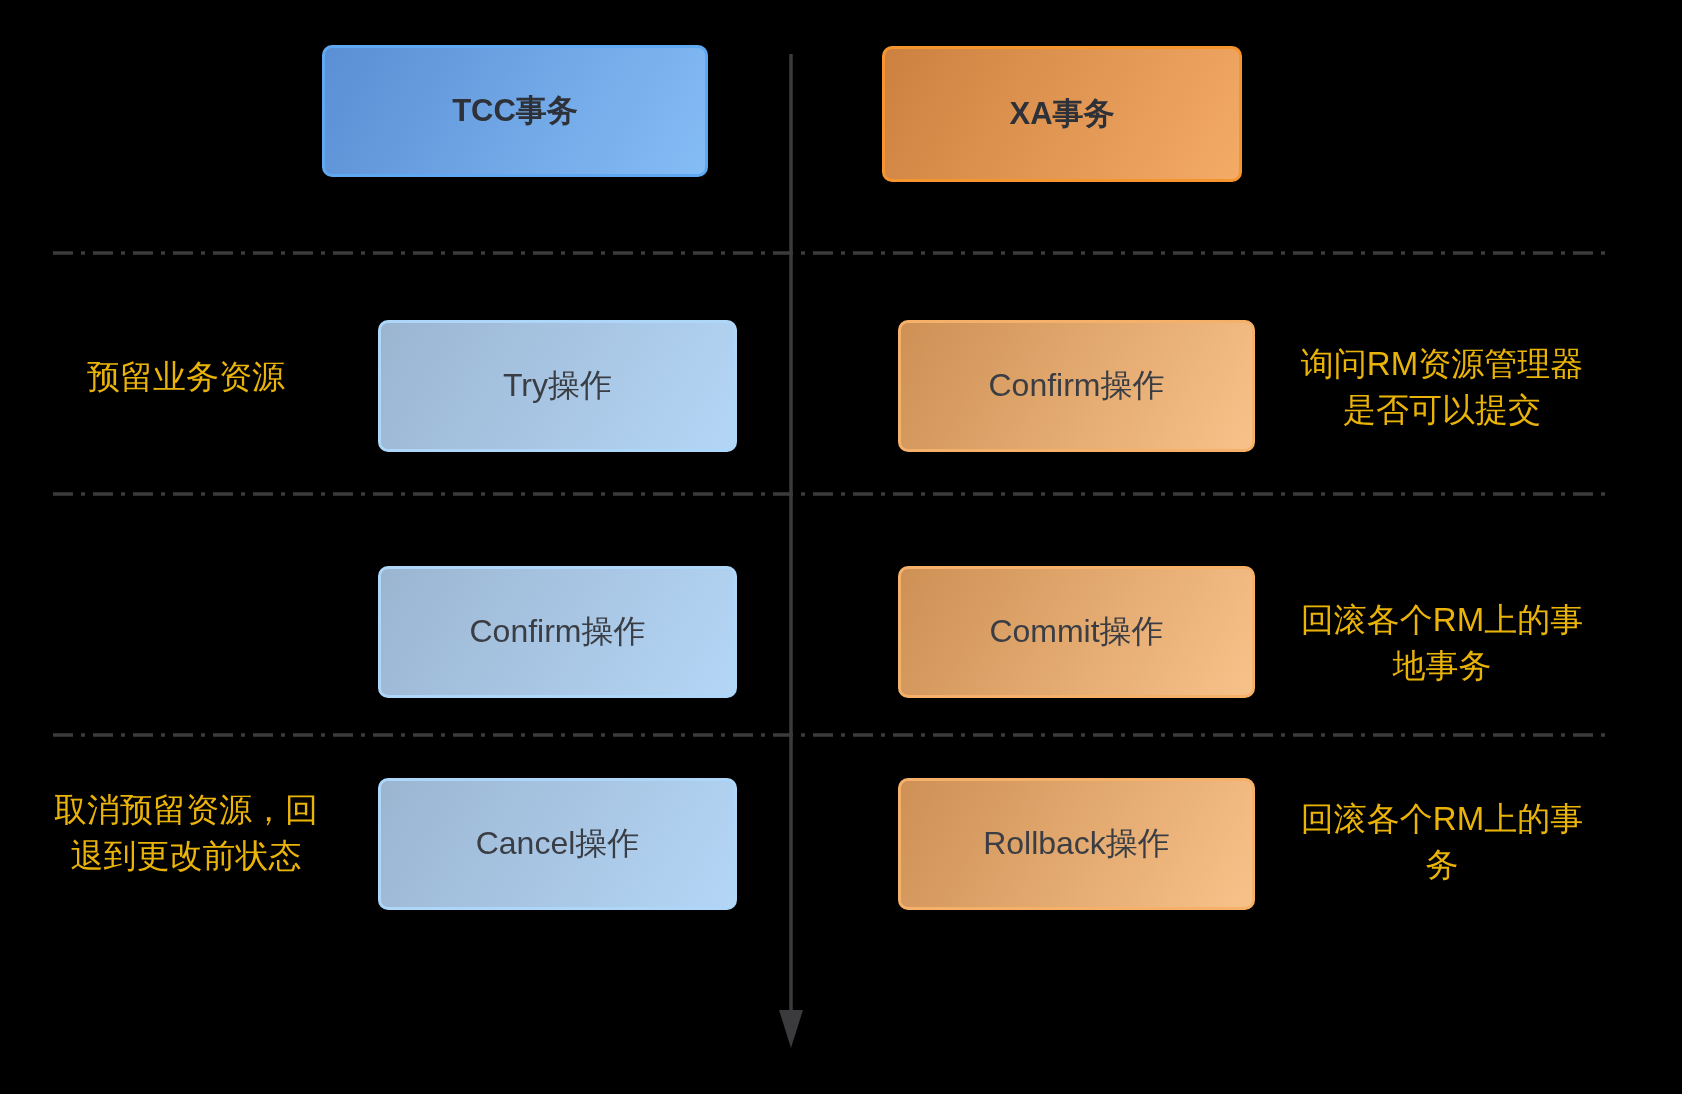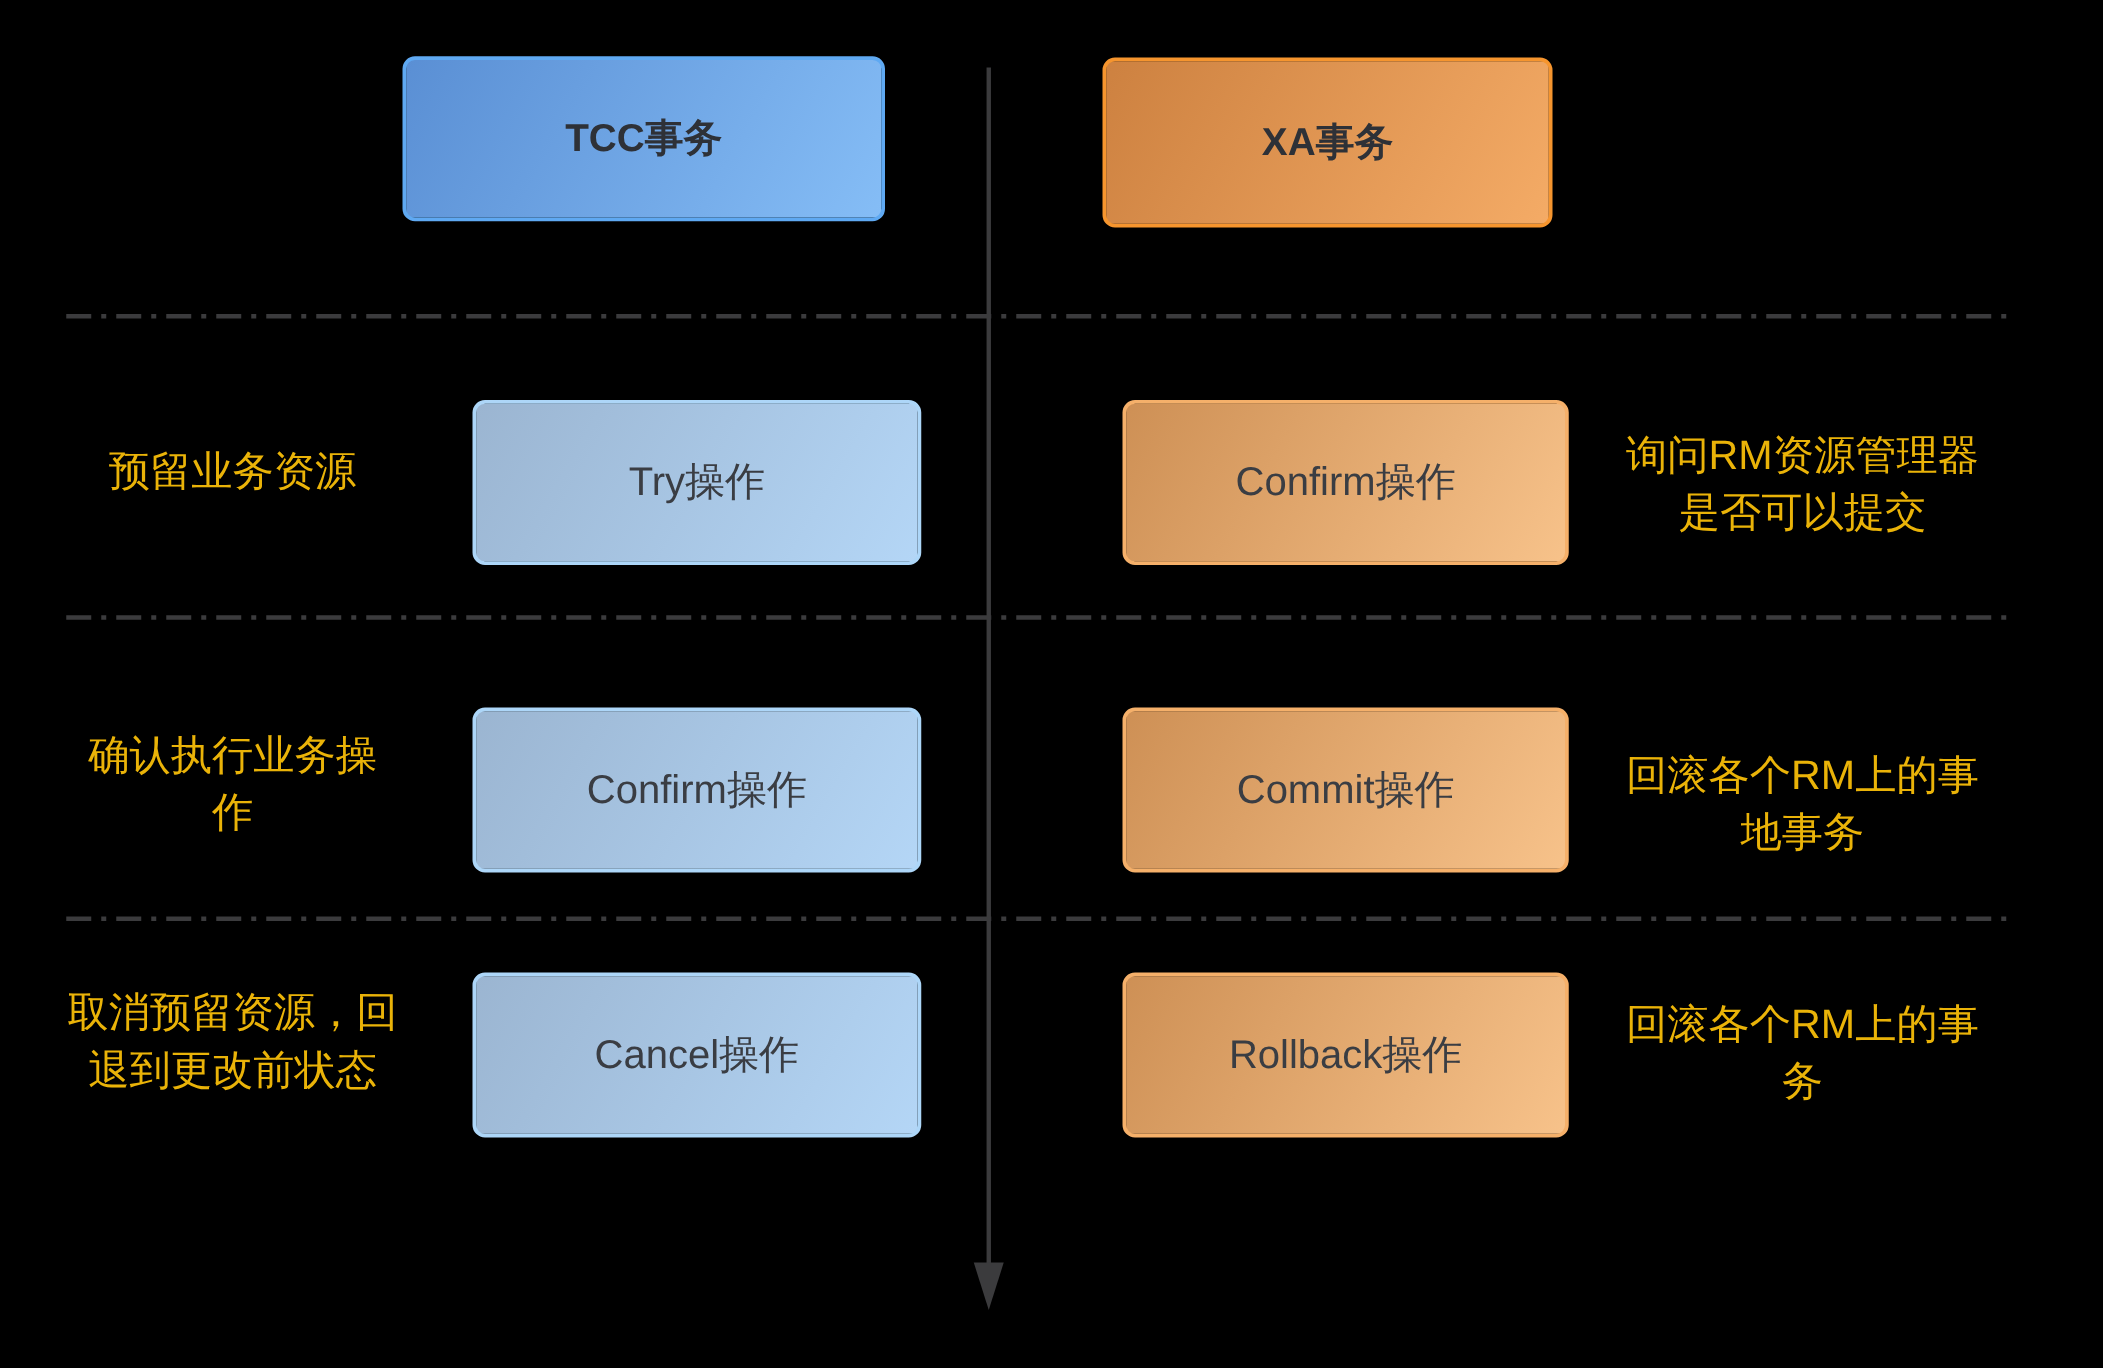--- a/index.html
+++ b/index.html
@@ -99,22 +99,20 @@
 
   <div class="box hdr hdr-blue">TCC事务</div>
   <div class="box hdr hdr-orange">XA事务</div>
 
   <div class="side-label side-left ll1">预留业务资源</div>
   <div class="box step step-blue row1">Try操作</div>
   <div class="box step step-orange row1">Confirm操作</div>
   <div class="side-label side-right rl1">询问RM资源管理器
 是否可以提交</div>
 
-  <div class="side-label side-left ll2">确认执行业务操
-作</div>
   <div class="box step step-blue row2">Confirm操作</div>
   <div class="box step step-orange row2">Commit操作</div>
   <div class="side-label side-right rl2">回滚各个RM上的事
 地事务</div>
 
   <div class="side-label side-left ll3">取消预留资源，回
 退到更改前状态</div>
   <div class="box step step-orange row3">Rollback操作</div>
   <div class="box step step-blue row3">Cancel操作</div>
   <div class="side-label side-right rl3">回滚各个RM上的事

